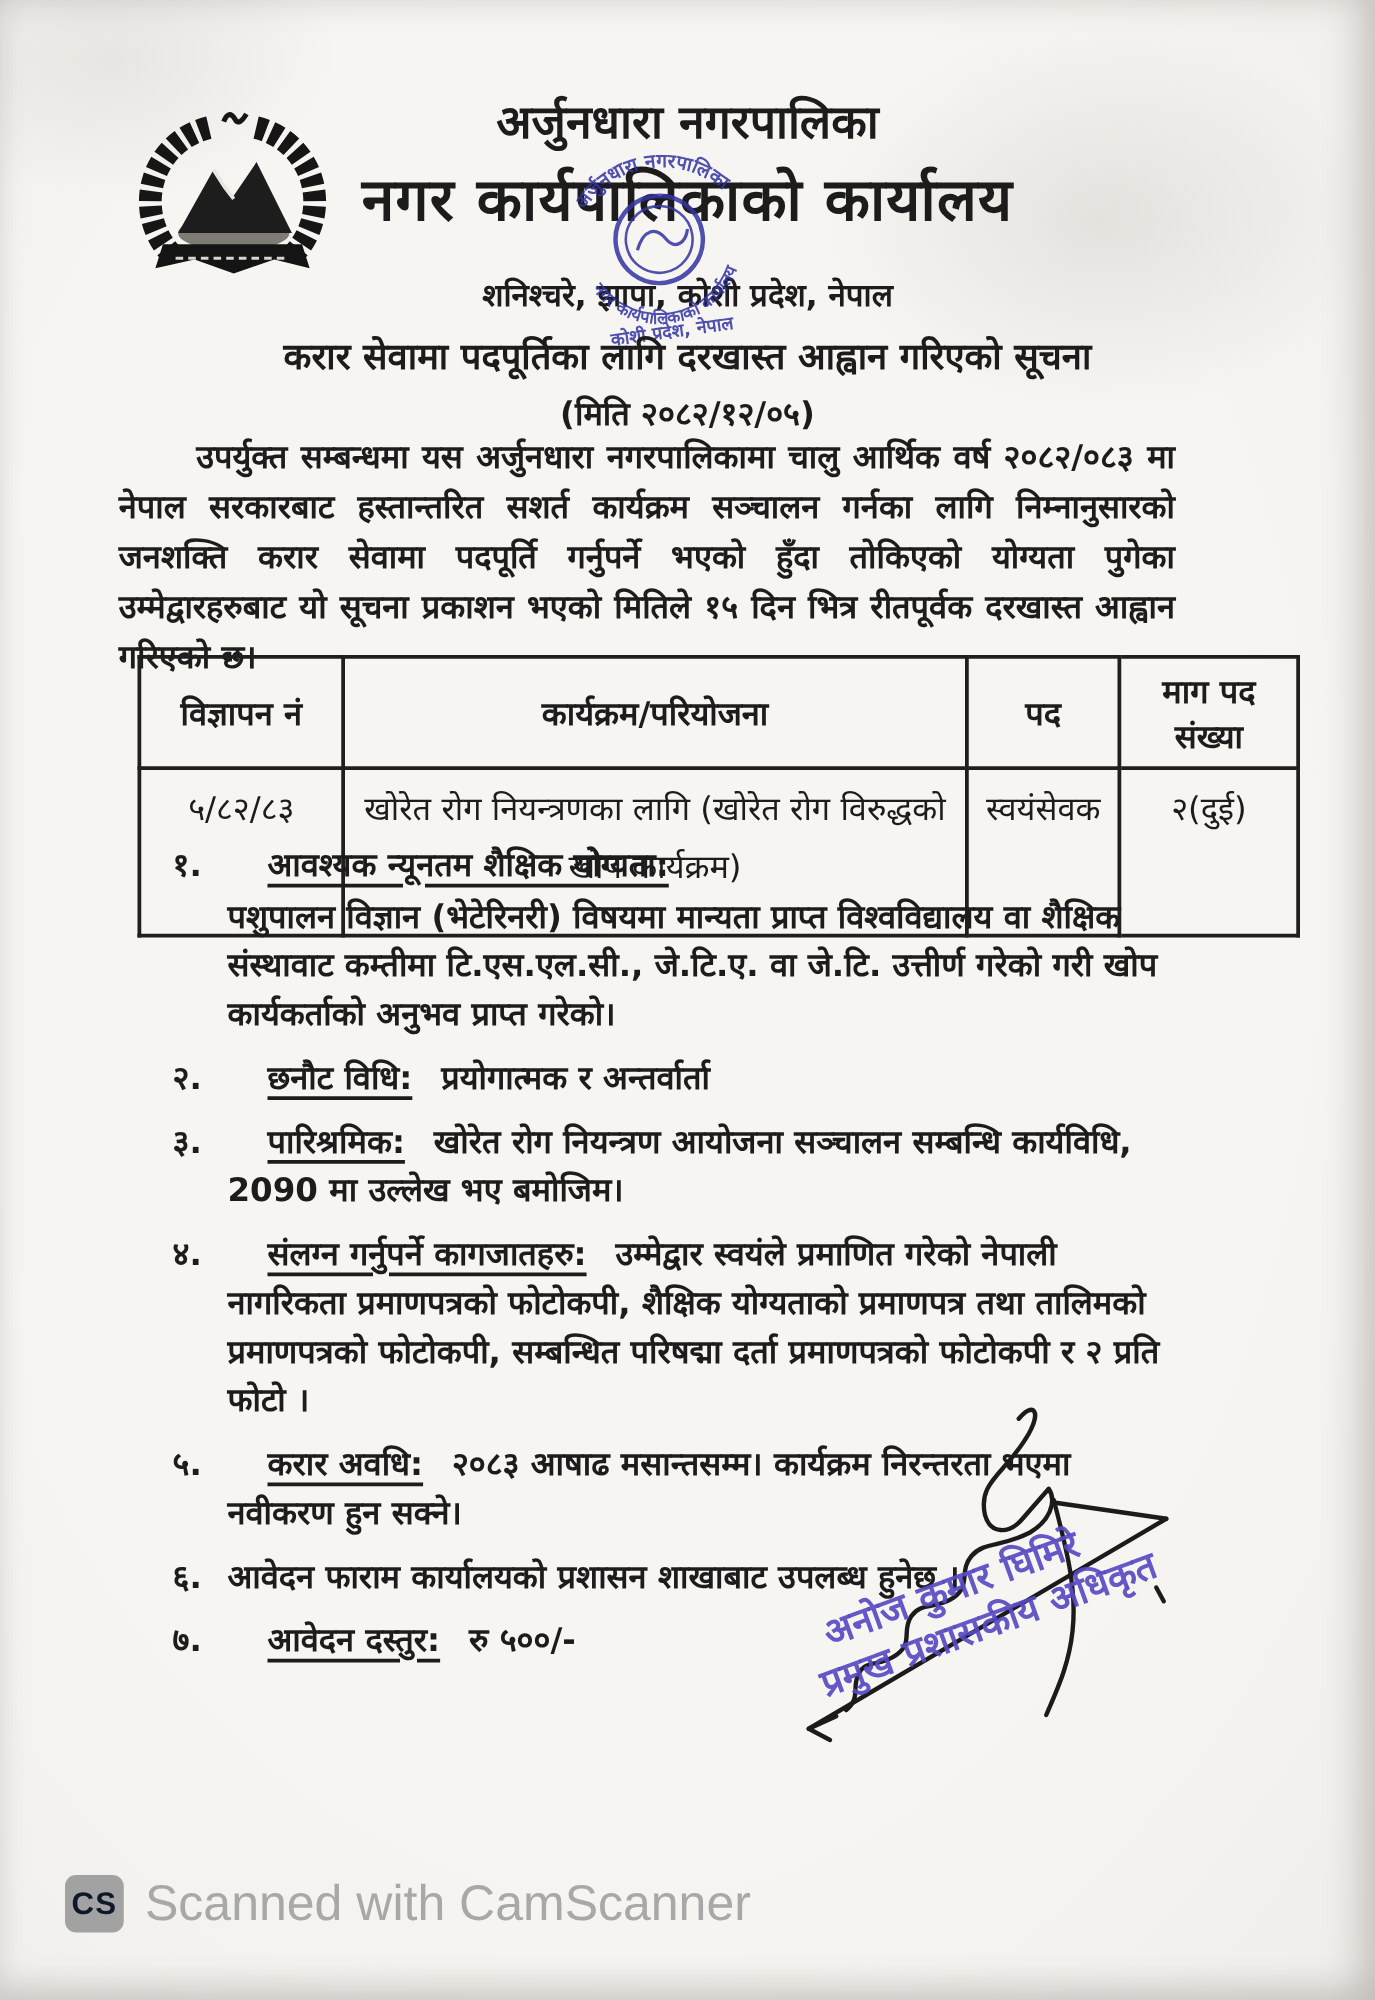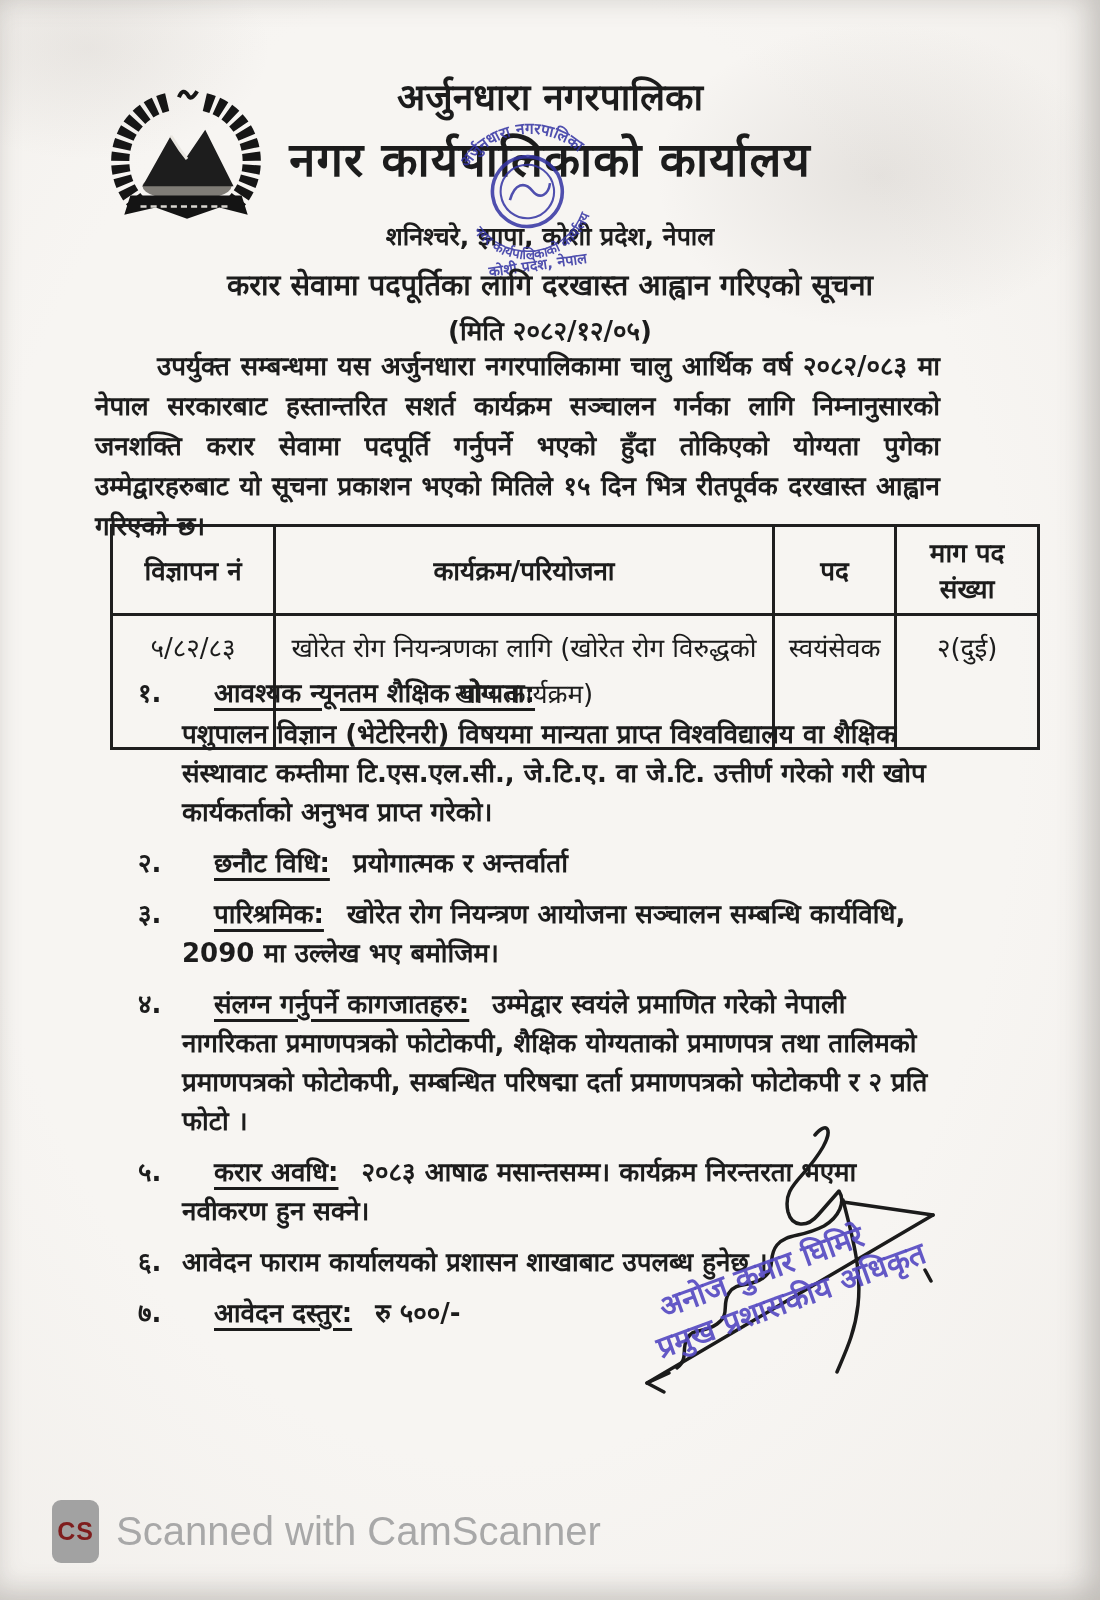--- a/index.html
+++ b/index.html
@@ -41,21 +41,21 @@
   .iheading{text-decoration:underline;text-underline-offset:6px;text-decoration-thickness:2.5px;margin-right:14px;margin-left:32px;}
   .iheading.block{display:block;margin-right:0;margin-bottom:2px;}
   
   .sig{position:absolute;left:590px;top:1085px;width:470px;height:350px;}
   .sig svg{position:absolute;left:0;top:0;}
   .sigstamp{position:absolute;left:64px;top:206px;transform:rotate(-20deg);transform-origin:0 0;
             color:rgba(86,74,194,.92);font-size:30px;font-weight:700;line-height:37px;white-space:nowrap;}
   .sigstamp .l2{margin-left:-16px;}
   
   .footer{position:absolute;left:52px;top:1500px;display:flex;align-items:center;gap:17px;}
-  .cs-icon{width:47px;height:63px;background:#a2a2a2;border-radius:9px;color:#7f1d1d;font-weight:700;
+  .cs-icon{width:47px;height:46px;background:#a2a2a2;border-radius:9px;color:#0f172a;font-weight:700;
            font-size:25px;display:flex;align-items:center;justify-content:center;
            font-family:"Liberation Sans",sans-serif;letter-spacing:1px;}
   .cs-text{font-size:40px;color:#a8a8a8;font-family:"Liberation Sans",sans-serif;}
   .stamp-text{fill:#3434a4;font-weight:700;}
 </style>
 </head>
 <body>
 
 <div class="paper">
 

